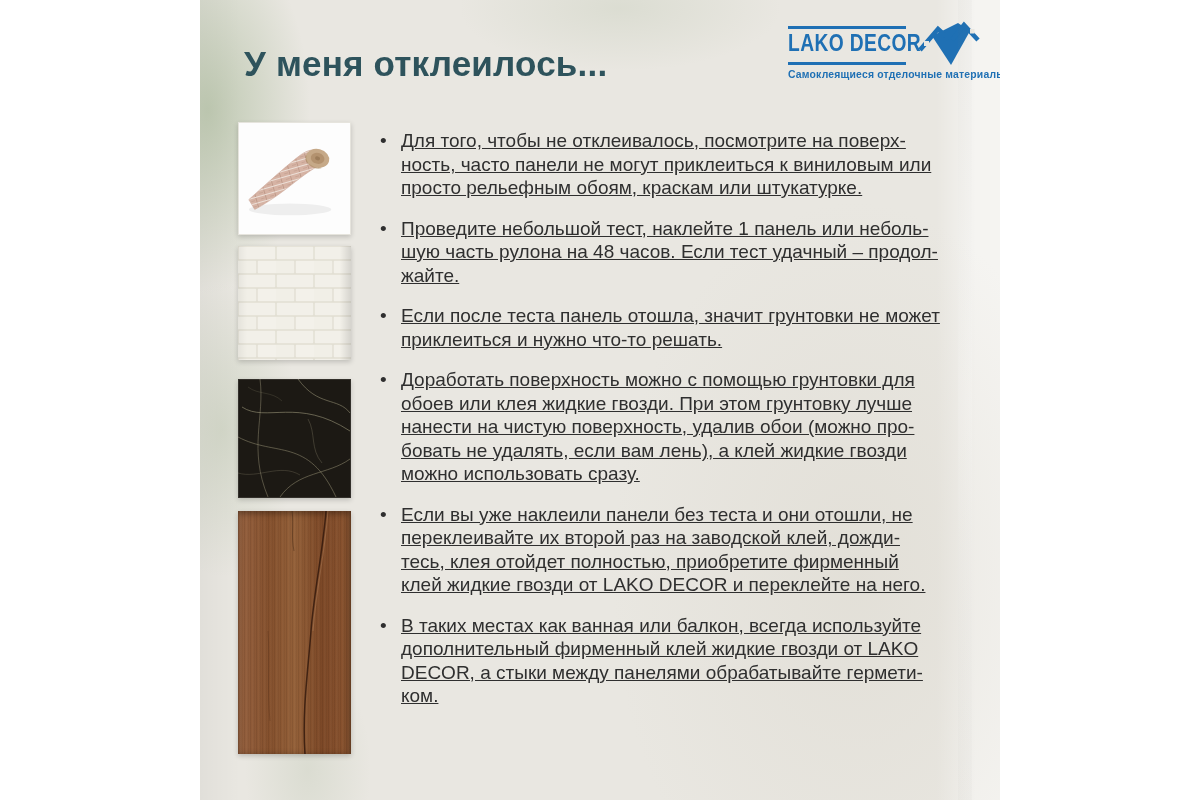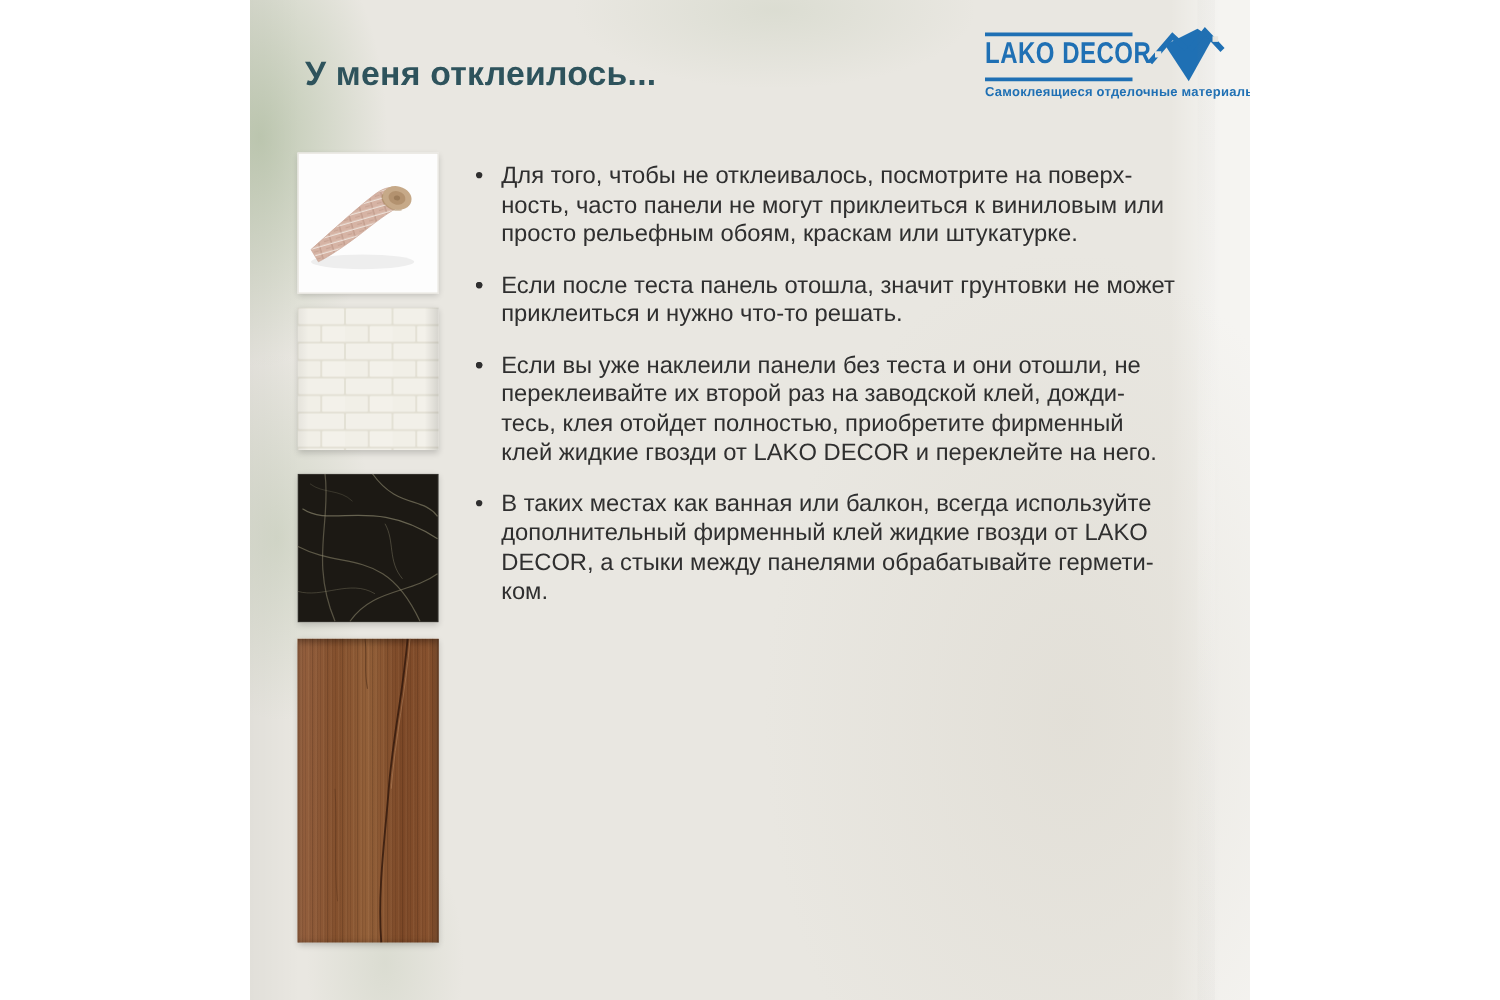--- a/index.html
+++ b/index.html
@@ -14,21 +14,21 @@
       radial-gradient(230px 90px  at 420px 8px,  rgba(170,184,156,0.22), rgba(170,184,156,0) 70%),
       radial-gradient(90px 160px  at 108px 770px,rgba(160,176,146,0.20), rgba(160,176,146,0) 70%),
       radial-gradient(340px 520px at 82% 72%,    rgba(218,214,204,0.45), rgba(218,214,204,0) 72%),
       linear-gradient(90deg, rgba(0,0,0,0.035), rgba(0,0,0,0) 5%, rgba(0,0,0,0) 92%, rgba(255,255,255,0.55) 97%),
       #e9e7e1;}
   .poster::after{content:"";position:absolute;right:28px;top:0;width:14px;height:100%;
     background:linear-gradient(180deg, rgba(0,0,0,0.03), rgba(255,255,255,0.25) 50%, rgba(0,0,0,0.03));
     opacity:.5;pointer-events:none;}
 
   
-  .title{position:absolute;left:44px;top:44px;margin:0;font-size:27px;font-weight:700;
+  .title{position:absolute;left:44px;top:44px;margin:0;font-size:35px;font-weight:700;
     letter-spacing:.2px;color:var(--title,#2e535c);}
 
   
   .logo{position:absolute;left:588px;top:22px;width:192px;height:64px;color:var(--brand_blue,#1f70b4);}
   .logo-rule{position:absolute;left:0;width:118px;height:3px;background:var(--brand_blue,#1f70b4);}
   .logo-rule.top{top:4px;}
   .logo-rule.bottom{top:40px;}
   .logo-text{position:absolute;left:0;top:7px;font-size:24px;font-weight:700;letter-spacing:.5px;
     transform:scaleX(0.80);transform-origin:left center;white-space:nowrap;color:var(--brand_blue,#1f70b4);}
   .roof-icon{position:absolute;right:0;top:-4px;}
@@ -47,21 +47,21 @@
         rgba(255,214,170,0.07) 3px, rgba(46,22,8,0.10) 4px, rgba(46,22,8,0) 5px, rgba(46,22,8,0) 6px),
       linear-gradient(90deg,#956140,#84502d 28%,#936039 50%,#7c4827 74%,#8b5531);
     box-shadow:inset 0 3px 6px rgba(0,0,0,0.25), inset -3px 0 6px rgba(0,0,0,0.18), 0 2px 5px rgba(0,0,0,0.2);}
   .wood-img svg{display:block;width:100%;height:100%;}
 
   
   .bullets{position:absolute;left:178px;top:129px;width:610px;margin:0;padding:0;list-style:none;}
   .bullets li{position:relative;padding-left:23px;margin:0 0 17px 0;
     font-size:19px;line-height:23.5px;color:var(--text,#2f2f2f);}
   .bullets .dot{position:absolute;left:2px;top:0;font-size:19px;line-height:23.5px;color:var(--text,#2f2f2f);}
-  .bullets .li-text{white-space:pre-line;}
+  .bullets .li-text{white-space:pre-line;text-decoration:underline;}
 </style>
 </head>
 <body>
 
 <div class="canvas">
   <div class="poster">
 
     <h1 class="title">У меня отклеилось...</h1>
 
     <div class="logo">
@@ -144,28 +144,36 @@
 
     <ul class="bullets">
       <li>
         <span class="dot">•</span>
         <span class="li-text">Для того, чтобы не отклеивалось, посмотрите на поверх-
 ность, часто панели не могут приклеиться к виниловым или
 просто рельефным обоям, краскам или штукатурке.</span>
       </li>
       <li>
         <span class="dot">•</span>
+        <span class="li-text">Проведите небольшой тест, наклейте 1 панель или неболь-
+шую часть рулона на 48 часов. Если тест удачный – продол-
+жайте.</span>
       </li>
       <li>
         <span class="dot">•</span>
         <span class="li-text">Если после теста панель отошла, значит грунтовки не может
 приклеиться и нужно что-то решать.</span>
       </li>
       <li>
         <span class="dot">•</span>
+        <span class="li-text">Доработать поверхность можно с помощью грунтовки для
+обоев или клея жидкие гвозди. При этом грунтовку лучше
+нанести на чистую поверхность, удалив обои (можно про-
+бовать не удалять, если вам лень), а клей жидкие гвозди
+можно использовать сразу.</span>
       </li>
       <li>
         <span class="dot">•</span>
         <span class="li-text">Если вы уже наклеили панели без теста и они отошли, не
 переклеивайте их второй раз на заводской клей, дожди-
 тесь, клея отойдет полностью, приобретите фирменный
 клей жидкие гвозди от LAKO DECOR и переклейте на него.</span>
       </li>
       <li>
         <span class="dot">•</span>

